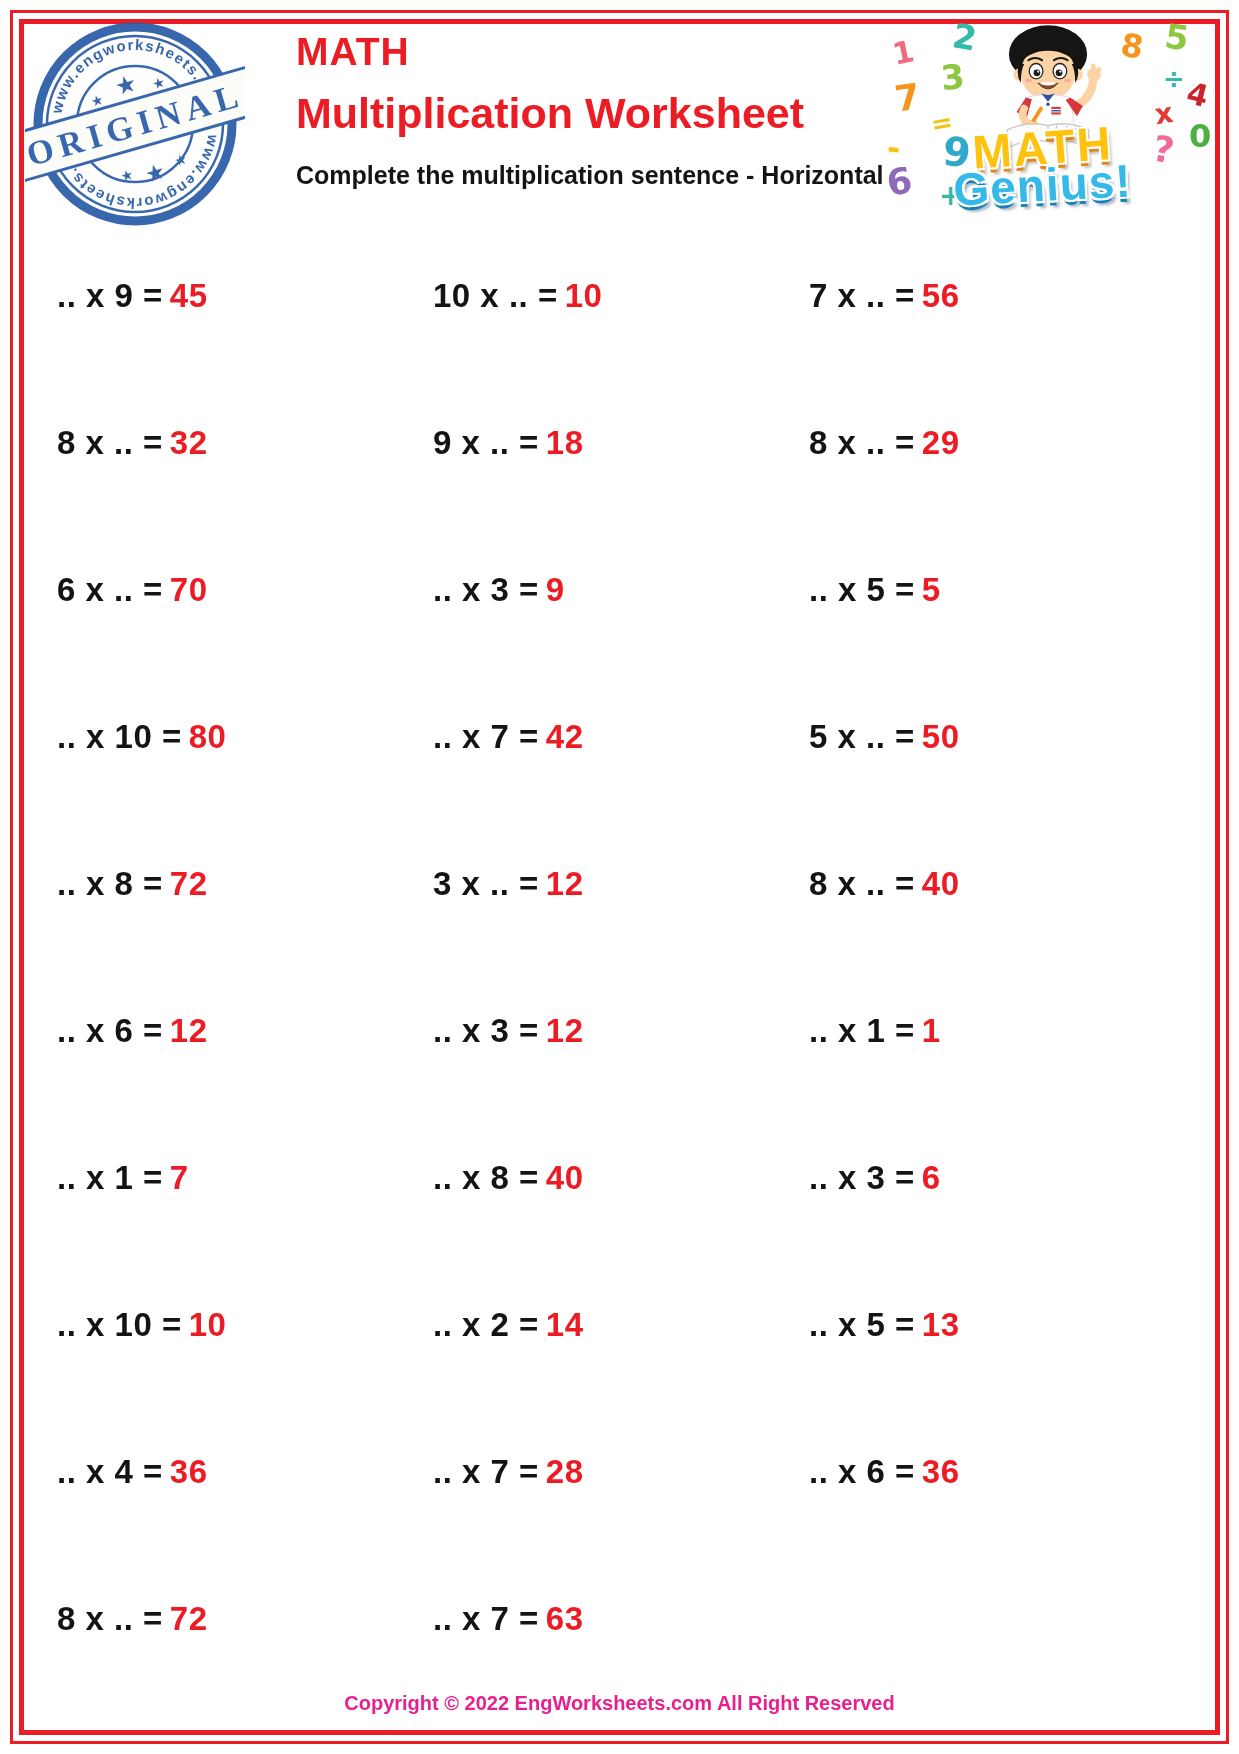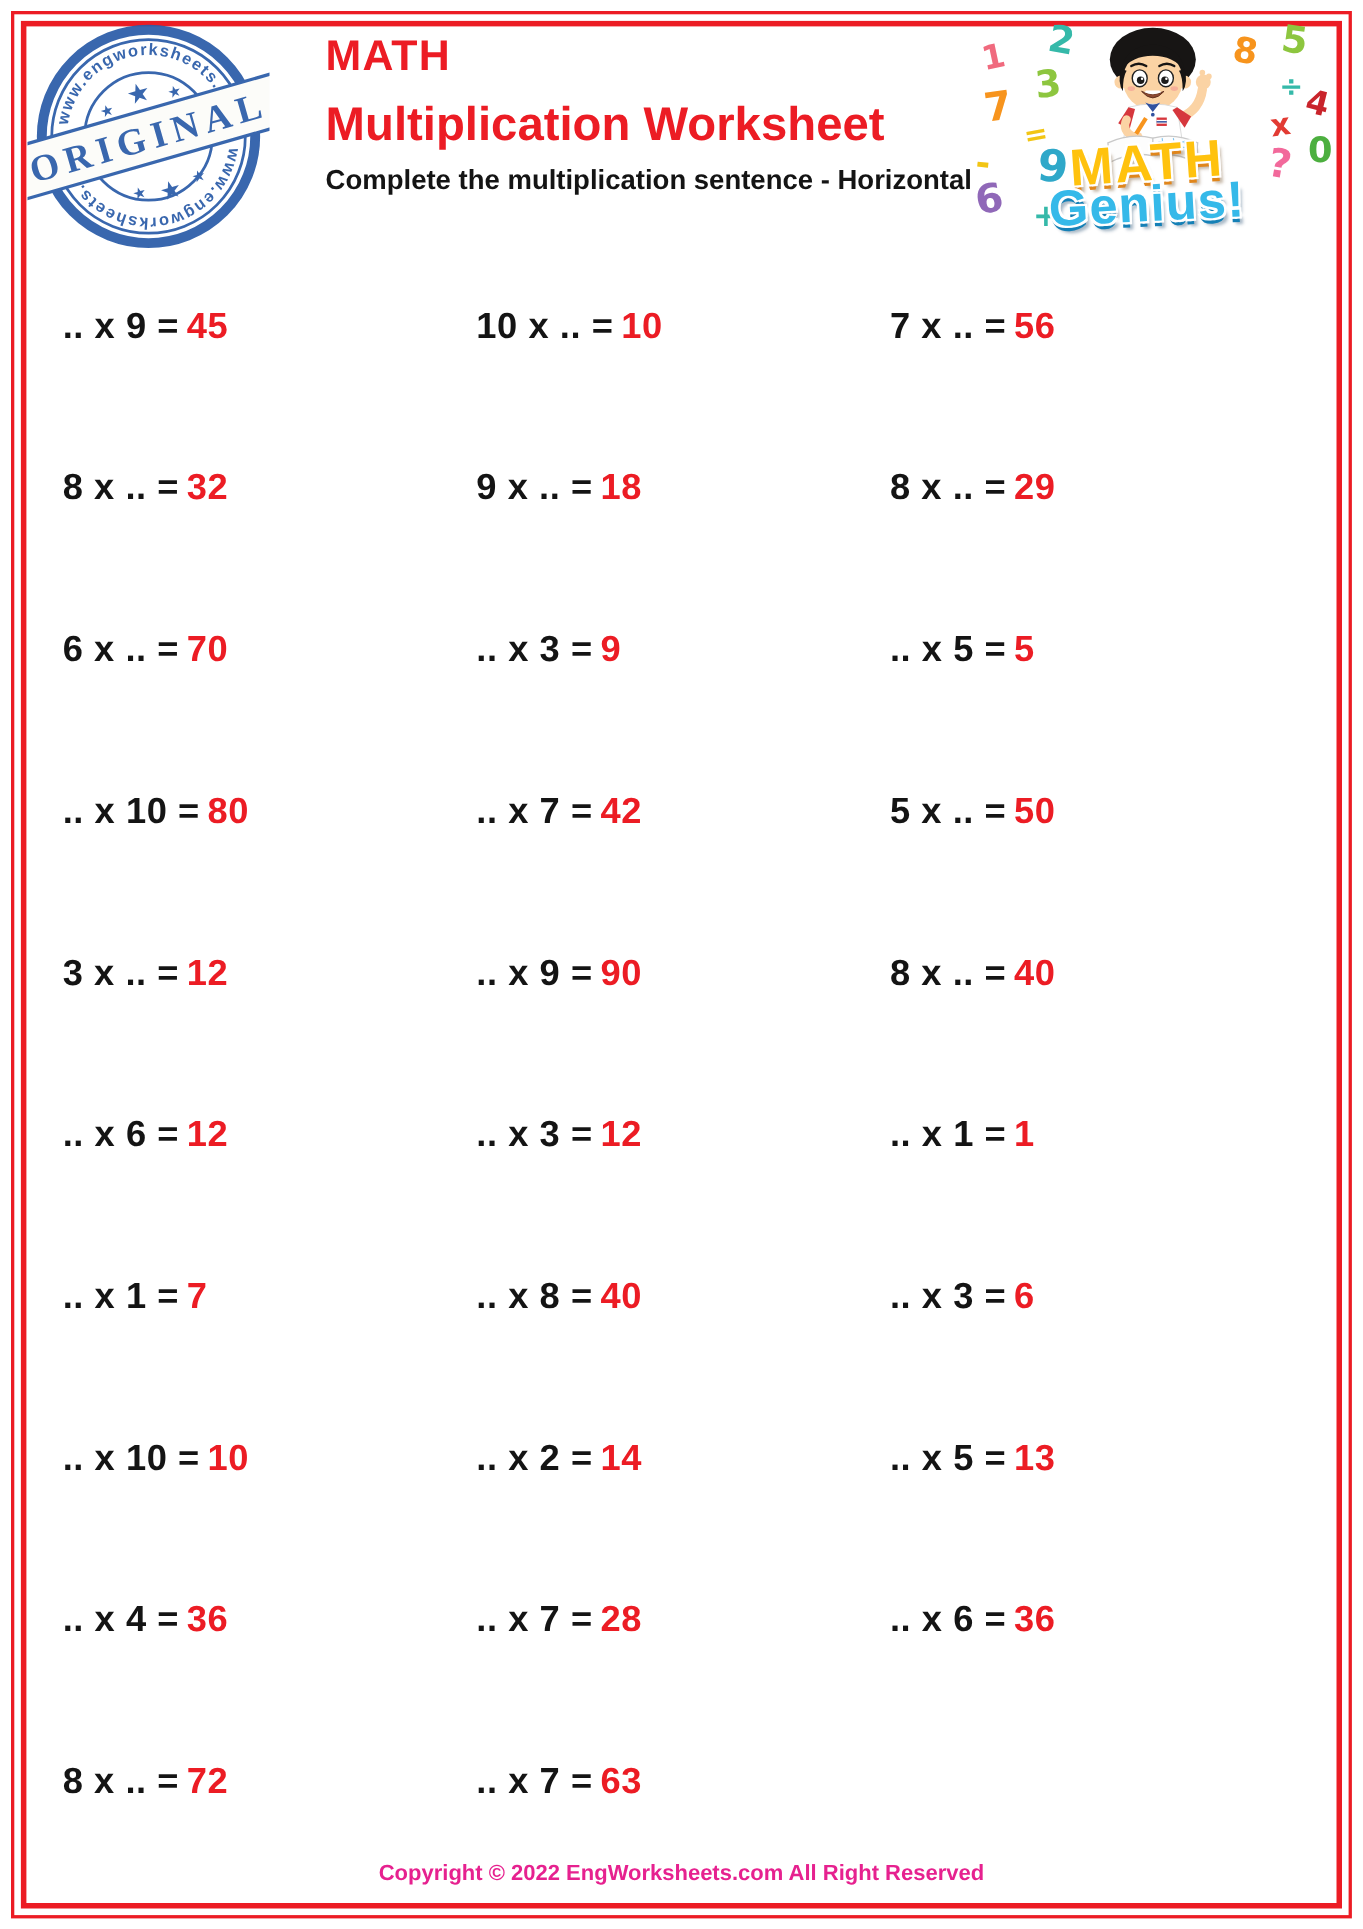--- a/index.html
+++ b/index.html
@@ -18,21 +18,21 @@
     font-family:"Liberation Sans","DejaVu Sans",sans-serif;
     overflow:hidden;
   }
   
   .border-outer{position:absolute;inset:10px;border:3px solid var(--red);pointer-events:none;}
   .border-inner{position:absolute;inset:19px;border:5px solid var(--red);pointer-events:none;}
 
   
   .header{position:absolute;left:296px;top:30px;}
   .header .title{font-size:39px;font-weight:bold;color:var(--red);letter-spacing:1px;margin-bottom:15px;}
-  .header .subtitle{font-size:43px;font-weight:bold;color:var(--red);margin-bottom:12px;}
+  .header .subtitle{font-size:43px;font-weight:bold;color:var(--red);margin-bottom:23px;}
   .header .instruction{font-size:25px;font-weight:bold;color:var(--ink);}
 
   
   .stamp{position:absolute;left:25px;top:14px;width:220px;height:220px;opacity:.93;}
 
   
   .logo{position:absolute;left:865px;top:16px;width:355px;height:208px;}
   .mascot{position:absolute;left:98px;top:0px;width:170px;height:146px;}
   .scatter{position:absolute;font-weight:bold;line-height:1;font-family:"DejaVu Sans",sans-serif;
     text-shadow:1px 1px 0 rgba(255,255,255,.9);}
@@ -186,22 +186,22 @@
     <div class="problem"><span class="q">7 x .. =</span><span class="a">56</span></div>
     <div class="problem"><span class="q">8 x .. =</span><span class="a">32</span></div>
     <div class="problem"><span class="q">9 x .. =</span><span class="a">18</span></div>
     <div class="problem"><span class="q">8 x .. =</span><span class="a">29</span></div>
     <div class="problem"><span class="q">6 x .. =</span><span class="a">70</span></div>
     <div class="problem"><span class="q">.. x 3 =</span><span class="a">9</span></div>
     <div class="problem"><span class="q">.. x 5 =</span><span class="a">5</span></div>
     <div class="problem"><span class="q">.. x 10 =</span><span class="a">80</span></div>
     <div class="problem"><span class="q">.. x 7 =</span><span class="a">42</span></div>
     <div class="problem"><span class="q">5 x .. =</span><span class="a">50</span></div>
+    <div class="problem"><span class="q">.. x 8 =</span><span class="a">72</span></div>
     <div class="problem"><span class="q">3 x .. =</span><span class="a">12</span></div>
-    <div class="problem"><span class="q">.. x 9 =</span><span class="a">90</span></div>
     <div class="problem"><span class="q">8 x .. =</span><span class="a">40</span></div>
     <div class="problem"><span class="q">.. x 6 =</span><span class="a">12</span></div>
     <div class="problem"><span class="q">.. x 3 =</span><span class="a">12</span></div>
     <div class="problem"><span class="q">.. x 1 =</span><span class="a">1</span></div>
     <div class="problem"><span class="q">.. x 1 =</span><span class="a">7</span></div>
     <div class="problem"><span class="q">.. x 8 =</span><span class="a">40</span></div>
     <div class="problem"><span class="q">.. x 3 =</span><span class="a">6</span></div>
     <div class="problem"><span class="q">.. x 10 =</span><span class="a">10</span></div>
     <div class="problem"><span class="q">.. x 2 =</span><span class="a">14</span></div>
     <div class="problem"><span class="q">.. x 5 =</span><span class="a">13</span></div>

